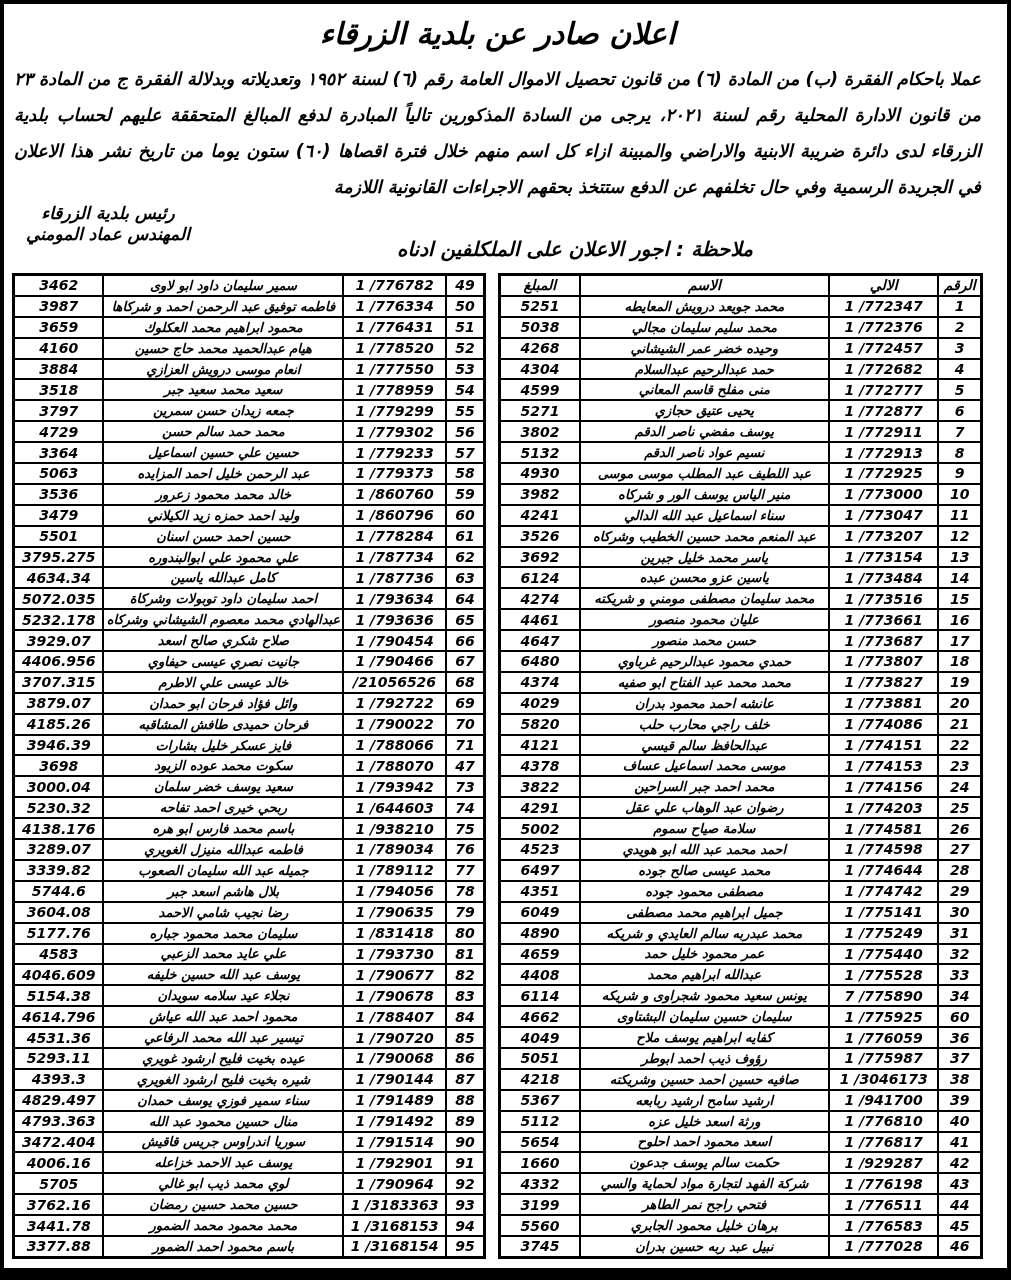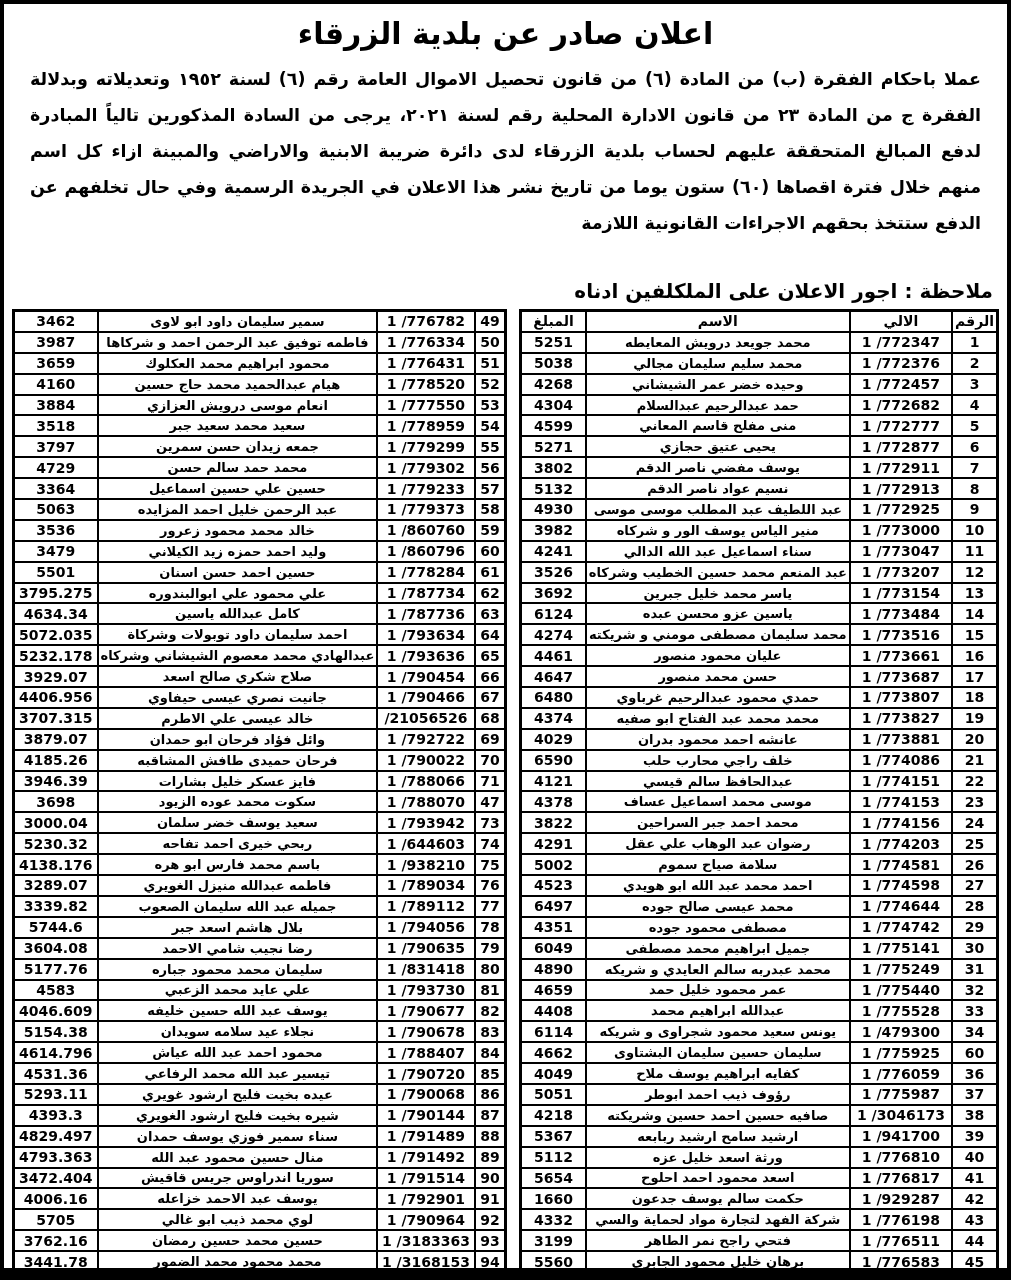--- a/index.html
+++ b/index.html
@@ -7,59 +7,60 @@
     padding: 0;
     background: #ffffff;
   }
   .page {
     width: 1011px;
     height: 1280px;
     box-sizing: border-box;
     background: #ffffff;
     border: 4px solid #000;
     border-bottom: 12px solid #000;
-    padding: 4px 8px 6px 8px;
+    padding: 4px 24px 6px 8px;
     direction: rtl;
     font-family: "DejaVu Sans", sans-serif;
     font-weight: bold;
     color: #000;
     overflow: hidden;
+    font-style: italic;
   }
   .title {
     text-align: center;
     font-size: 30px;
     font-weight: bold;
     margin: 8px 0 10px 0;
     letter-spacing: 0px;
   }
   .body-text {
     font-size: 17.5px;
     line-height: 36px;
     text-align: justify;
-    margin: 0 18px;
+    margin: 0 2px;
   }
   .mid-block {
     position: relative;
     height: 62px;
     margin-top: 2px;
   }
   .signature {
     position: absolute;
     top: -4px;
     left: 14px;
     text-align: center;
     font-size: 17px;
     line-height: 21px;
   }
   .note {
     position: absolute;
-    top: 36px;
+    top: 30px;
     right: 6px;
     width: 580px;
-    text-align: right;
+    text-align: left;
     font-size: 20px;
   }
   .tables {
     display: flex;
     direction: rtl;
     gap: 12px;
     margin-top: 4px;
   }
   table {
     border-collapse: collapse;
@@ -93,20 +94,24 @@
 </head>
 <body>
 
 <div class="page">
 
   <h1 class="title">اعلان صادر عن بلدية الزرقاء</h1>
 
   <p class="body-text">عملا باحكام الفقرة (ب) من المادة (٦) من قانون تحصيل الاموال العامة رقم (٦) لسنة ١٩٥٢ وتعديلاته وبدلالة الفقرة ج من المادة ٢٣ من قانون الادارة المحلية رقم لسنة ٢٠٢١، يرجى من السادة المذكورين تالياً المبادرة لدفع المبالغ المتحققة عليهم لحساب بلدية الزرقاء لدى دائرة ضريبة الابنية والاراضي والمبينة ازاء كل اسم منهم خلال فترة اقصاها (٦٠) ستون يوما من تاريخ نشر هذا الاعلان في الجريدة الرسمية وفي حال تخلفهم عن الدفع ستتخذ بحقهم الاجراءات القانونية اللازمة</p>
 
   <div class="mid-block">
+    <div class="signature">
+      <div>رئيس بلدية الزرقاء</div>
+      <div>المهندس عماد المومني</div>
+    </div>
     <div class="note">ملاحظة : اجور الاعلان على الملكلفين ادناه</div>
   </div>
 
   <div class="tables">
 
     <table class="right-tbl">
       <colgroup>
         <col class="c-num">
           <col class="c-file">
           <col class="c-name">
@@ -238,21 +243,21 @@
           <tr>
             <td class="col-num">20</td>
             <td class="col-file">1 /773881</td>
             <td class="col-name">عانشه احمد محمود بدران</td>
             <td class="col-amount">4029</td>
           </tr>
           <tr>
             <td class="col-num">21</td>
             <td class="col-file">1 /774086</td>
             <td class="col-name">خلف راجي محارب حلب</td>
-            <td class="col-amount">6590</td>
+            <td class="col-amount">5820</td>
           </tr>
           <tr>
             <td class="col-num">22</td>
             <td class="col-file">1 /774151</td>
             <td class="col-name">عبدالحافظ سالم  قيسي</td>
             <td class="col-amount">4121</td>
           </tr>
           <tr>
             <td class="col-num">23</td>
             <td class="col-file">1 /774153</td>
@@ -314,21 +319,21 @@
             <td class="col-amount">4659</td>
           </tr>
           <tr>
             <td class="col-num">33</td>
             <td class="col-file">1 /775528</td>
             <td class="col-name">عبدالله ابراهيم  محمد</td>
             <td class="col-amount">4408</td>
           </tr>
           <tr>
             <td class="col-num">34</td>
-            <td class="col-file">1 /479300</td>
+            <td class="col-file">7 /775890</td>
             <td class="col-name">يونس سعيد محمود شجراوى و شريكه</td>
             <td class="col-amount">6114</td>
           </tr>
           <tr>
             <td class="col-num">60</td>
             <td class="col-file">1 /775925</td>
             <td class="col-name">سليمان حسين سليمان البشتاوى</td>
             <td class="col-amount">4662</td>
           </tr>
           <tr>

